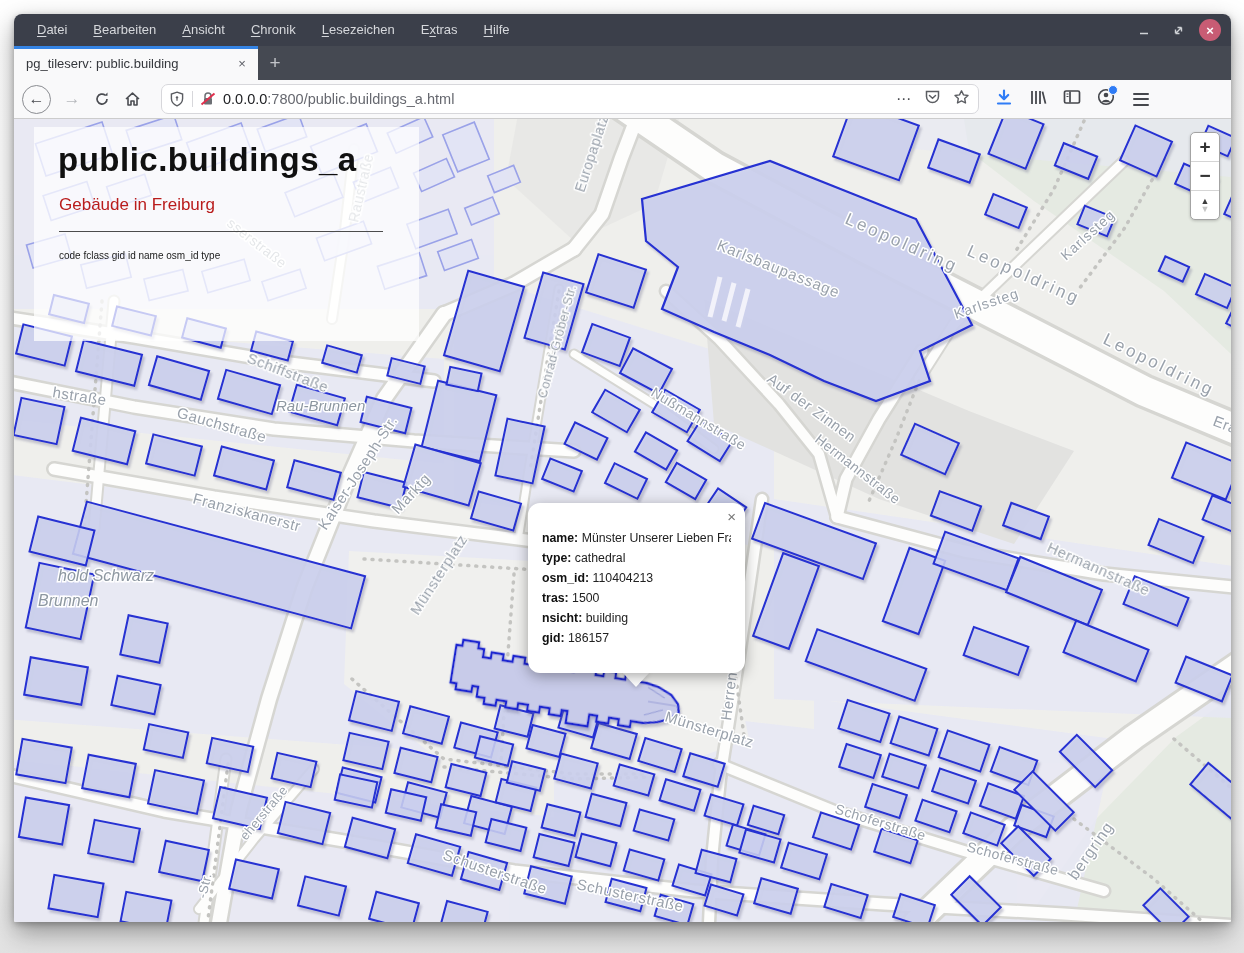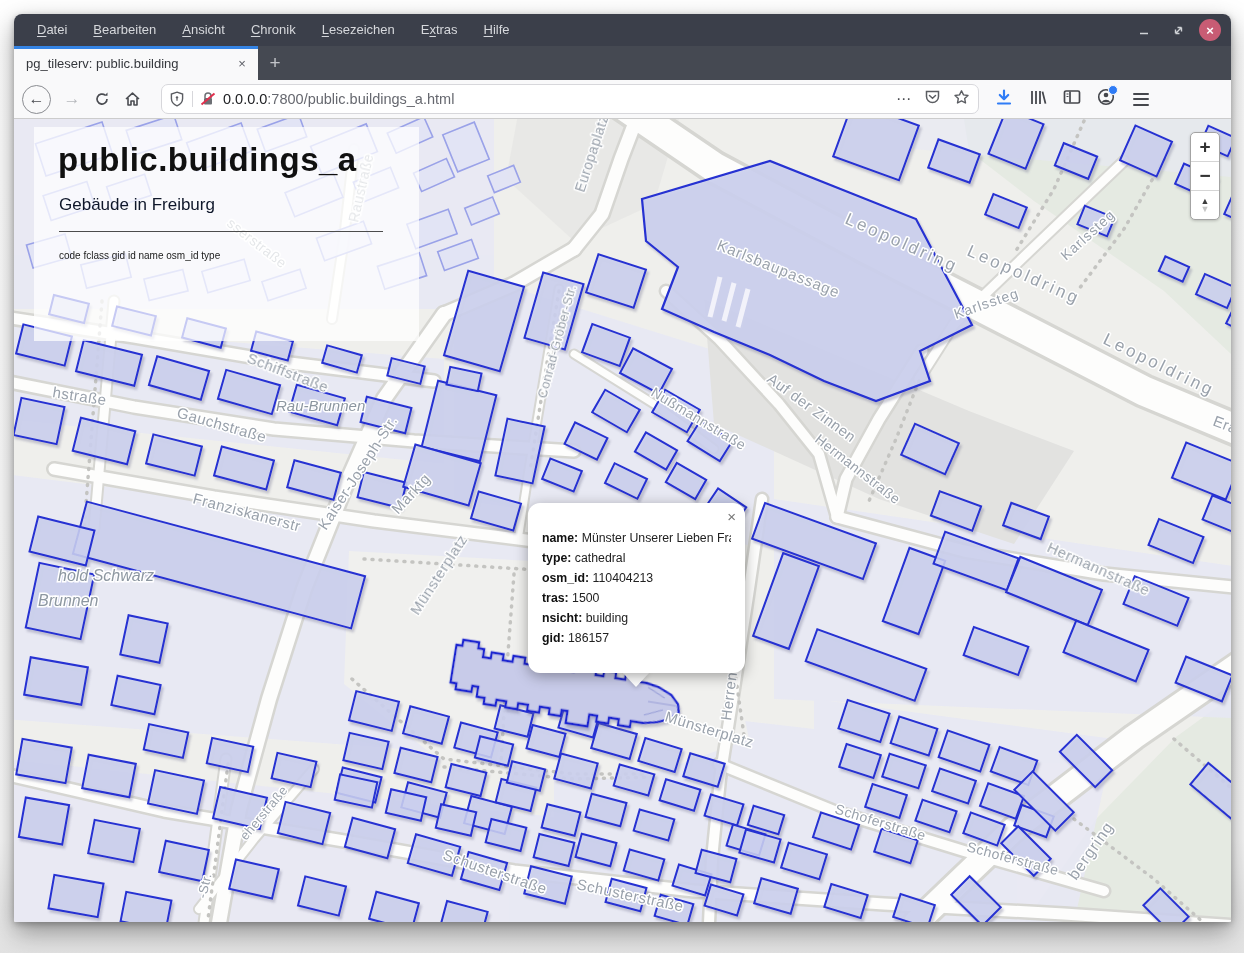--- a/index.html
+++ b/index.html
@@ -48,21 +48,21 @@
   .acct .dot{position:absolute;right:-3px;top:-3px;width:8px;height:8px;border-radius:50%;border:1.5px solid #f9f9fa;}
   .burger{display:flex;flex-direction:column;gap:3.5px;padding:4px 2px;}
   .burger span{display:block;width:16px;height:2px;background:#45474c;border-radius:1px;}
   
   .map-wrap{position:relative;width:1217px;height:804px;background:#efefec;overflow:hidden;}
   .map-wrap svg{position:absolute;left:0;top:0;}
   .street-label{fill:#99a1ab;paint-order:stroke;stroke:#ffffff;stroke-width:3px;stroke-linejoin:round;font-family:"Liberation Sans","DejaVu Sans",sans-serif;}
   .poi-label{fill:#8d97a1;font-style:italic;paint-order:stroke;stroke:#ffffff;stroke-width:3px;font-family:"Liberation Sans","DejaVu Sans",sans-serif;}
   .overlay-panel{position:absolute;left:20px;top:8px;width:385px;height:214px;background:rgba(255,255,255,.74);padding:0;}
   .overlay-title{font-size:33px;font-weight:bold;color:#101010;margin:14px 0 0 24px;letter-spacing:.5px;}
-  .overlay-sub{font-size:17px;color:#0f172a;margin:16px 0 0 25px;}
+  .overlay-sub{font-size:17px;color:#b91c1c;margin:16px 0 0 25px;}
   .overlay-hr{border-top:1px solid #4c4c4c;width:324px;margin:16px 0 0 25px;}
   .overlay-fields{font-size:10px;color:#1a1a1a;margin:18px 0 0 25px;}
   .zoom-ctl{position:absolute;left:1176px;top:13px;width:28px;border:1px solid #a3a3a3;border-radius:5px;background:#fff;box-shadow:0 1px 3px rgba(0,0,0,.2);}
   .zoom-btn{height:28px;display:flex;align-items:center;justify-content:center;font-size:19px;font-weight:bold;color:#333;border-bottom:1px solid #d5d5d5;}
   .zoom-btn:last-child{border-bottom:none;}
   .pan-btn{flex-direction:column;font-size:9px;line-height:8px;font-weight:normal;}
   .pan-up{color:#3c3c3c;}
   .pan-down{color:#c4c4c4;}
   .leaflet-popup{position:absolute;left:514px;top:384px;width:217px;height:170px;background:#fff;border-radius:12px;
     box-shadow:0 3px 14px rgba(0,0,0,.35);}

